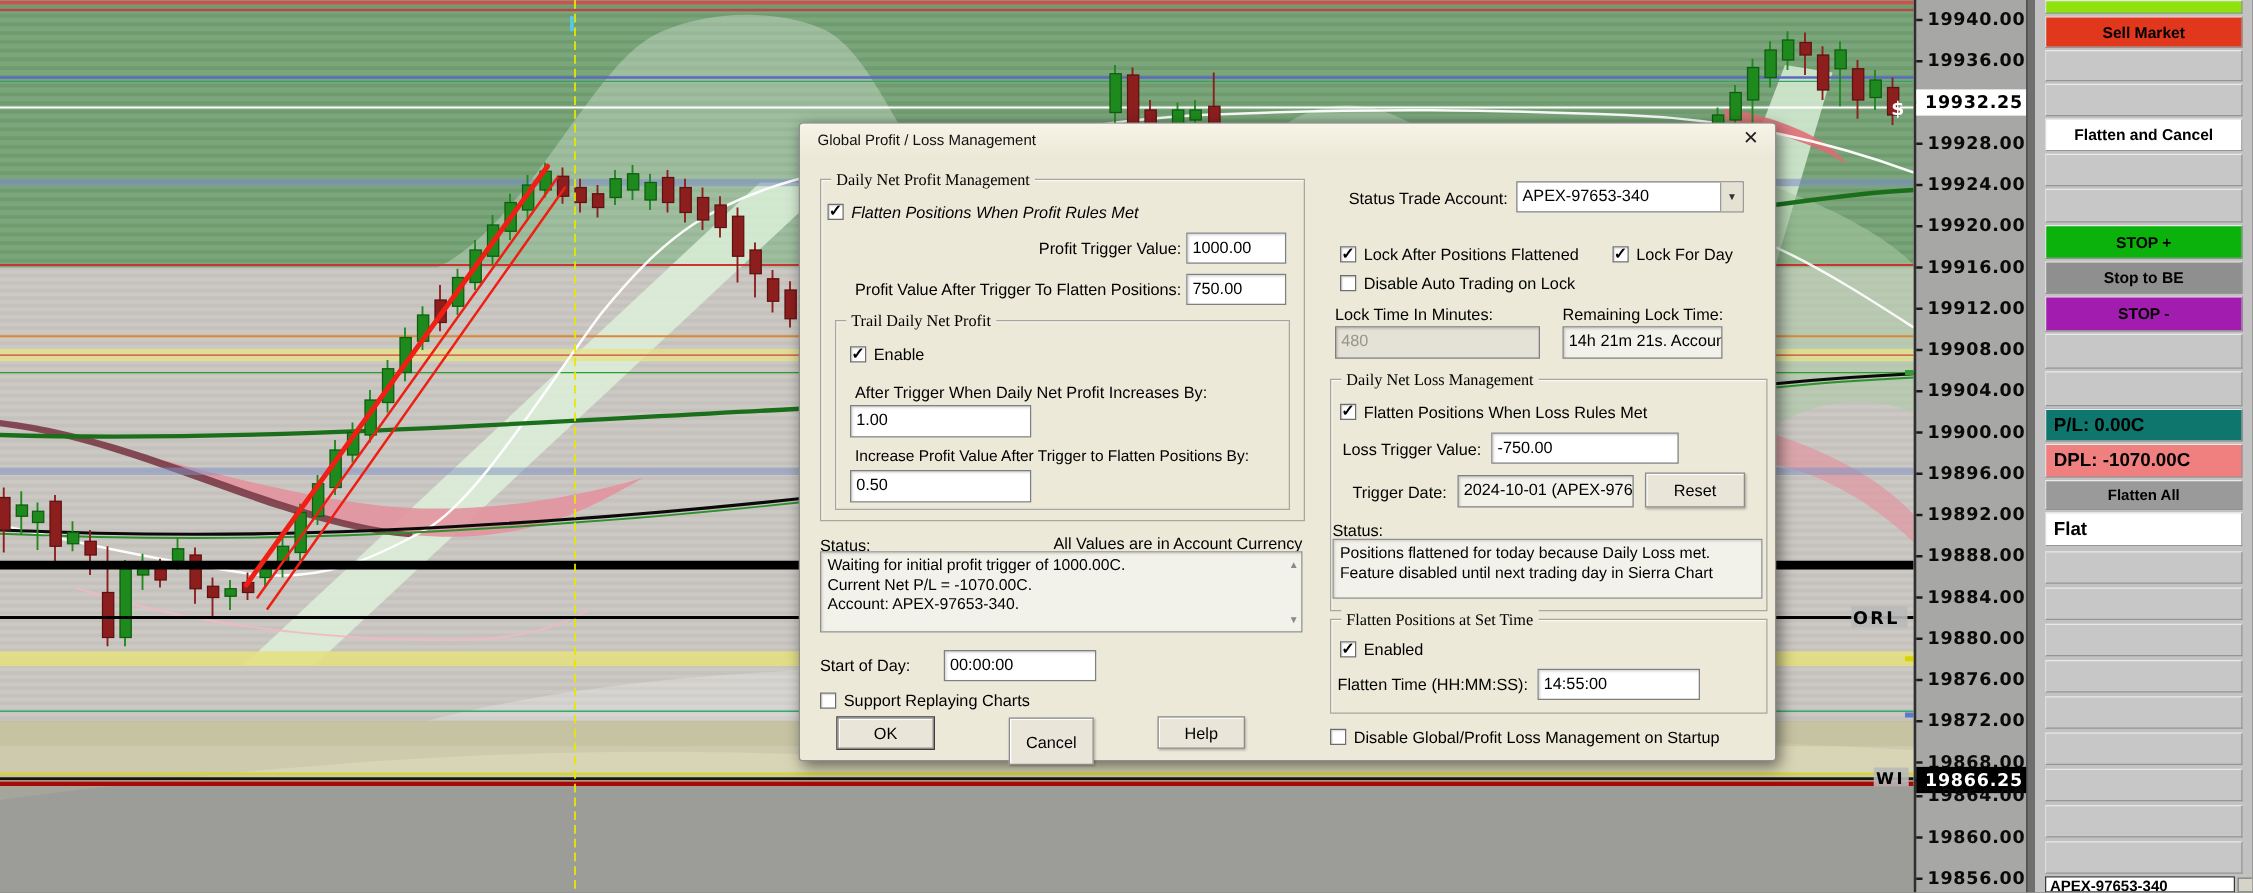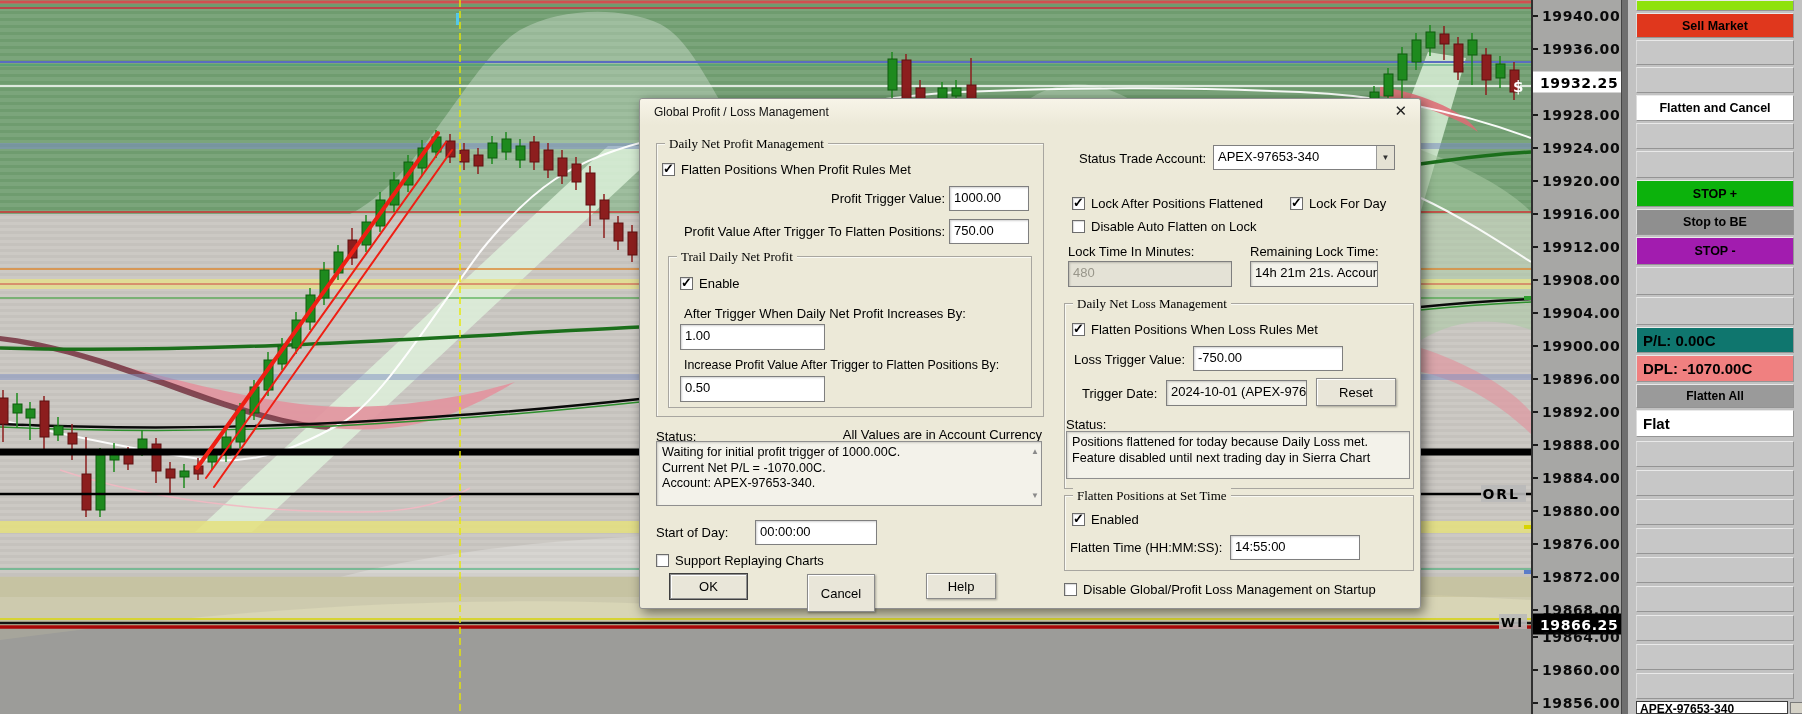--- a/index.html
+++ b/index.html
@@ -323,21 +323,21 @@
   <div id="dlg">
     <div id="dlg-title">
       <span class="t">Global Profit / Loss Management</span>
       <span id="dlg-close">✕</span>
     </div>
 
     <div class="grp" style="left:16px;top:44px;width:386px;height:272px;">
       <span class="leg">Daily Net Profit Management</span>
     </div>
     <span class="cb on" style="left:22px;top:64px;"></span>
-    <span class="lbl" style="left:41px;top:63px;">Flatten Positions When Profit Rules Met</span>
+    <span class="lbl" style="left:41px;top:63px;font-style:italic;">Flatten Positions When Profit Rules Met</span>
     <span class="lbl right" style="left:90px;top:92px;width:215px;">Profit Trigger Value:</span>
     <div class="inp" style="left:309px;top:87px;width:80px;height:25px;">1000.00</div>
     <span class="lbl right" style="left:20px;top:125px;width:285px;">Profit Value After Trigger To Flatten Positions:</span>
     <div class="inp" style="left:309px;top:120px;width:80px;height:25px;">750.00</div>
 
     <div class="grp" style="left:28px;top:157px;width:362px;height:150px;">
       <span class="leg">Trail Daily Net Profit</span>
     </div>
     <span class="cb on" style="left:40px;top:178px;"></span>
     <span class="lbl" style="left:59px;top:177px;">Enable</span>
@@ -369,21 +369,21 @@
     <div class="dd" style="left:573px;top:46px;width:182px;height:25px;">
       <span class="val">APEX-97653-340</span>
       <span class="arr">▼</span>
     </div>
 
     <span class="cb on" style="left:432px;top:98px;"></span>
     <span class="lbl" style="left:451px;top:97px;">Lock After Positions Flattened</span>
     <span class="cb on" style="left:650px;top:98px;"></span>
     <span class="lbl" style="left:669px;top:97px;">Lock For Day</span>
     <span class="cb" style="left:432px;top:121px;"></span>
-    <span class="lbl" style="left:451px;top:120px;">Disable Auto Flatten on Lock</span>
+    <span class="lbl" style="left:451px;top:120px;">Disable Auto Trading on Lock</span>
     <span class="lbl" style="left:428px;top:145px;">Lock Time In Minutes:</span>
     <span class="lbl" style="left:610px;top:145px;">Remaining Lock Time:</span>
     <div class="inp dis" style="left:428px;top:162px;width:164px;height:26px;">480</div>
     <div class="inp ro" style="left:610px;top:162px;width:128px;height:26px;">14h 21m 21s. Account:</div>
 
     <div class="grp" style="left:424px;top:204px;width:348px;height:184px;">
       <span class="leg">Daily Net Loss Management</span>
     </div>
     <span class="cb on" style="left:432px;top:224px;"></span>
     <span class="lbl" style="left:451px;top:223px;">Flatten Positions When Loss Rules Met</span>

